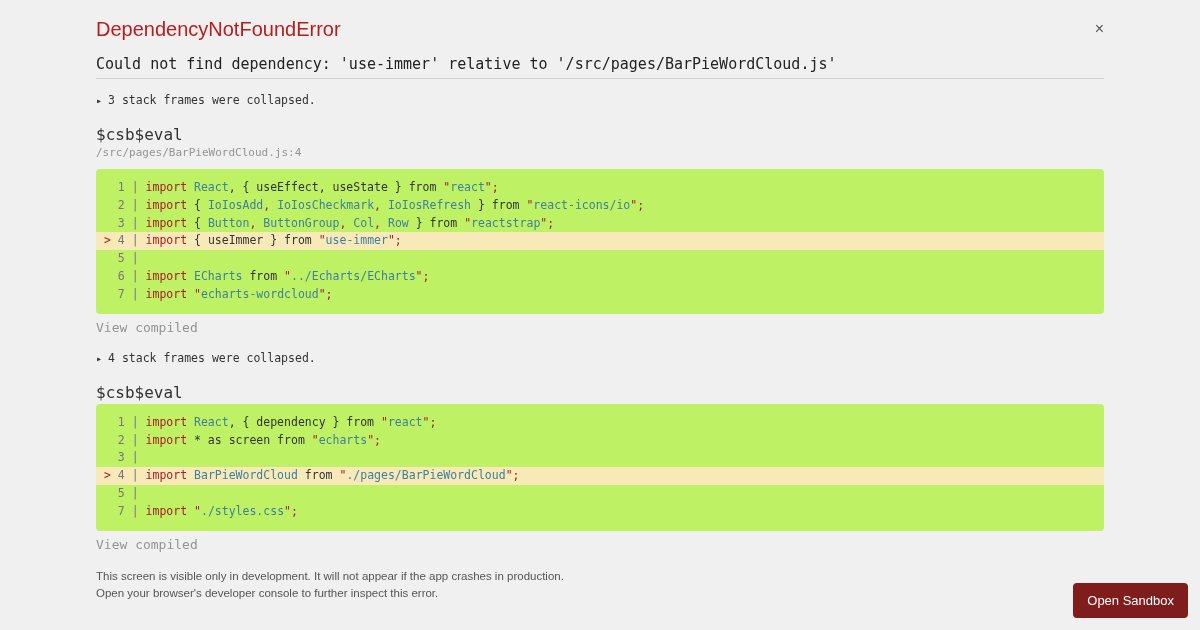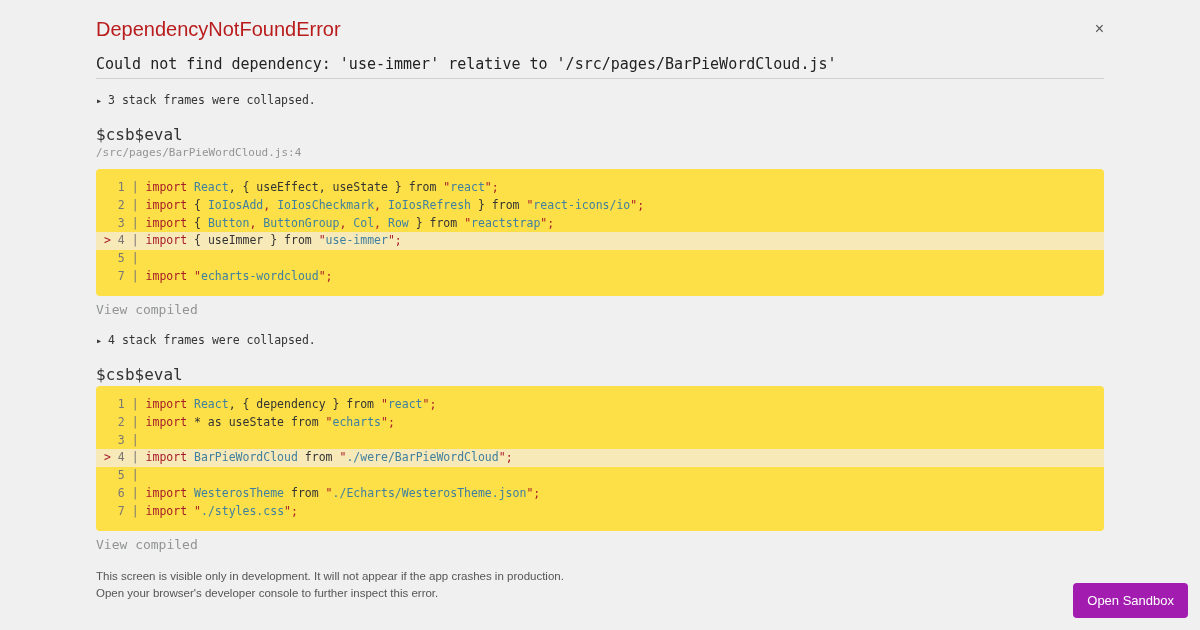--- a/index.html
+++ b/index.html
@@ -59,21 +59,21 @@
       color: #333;
       margin-bottom: 2px;
     }
     .frame-loc {
       font-family: Consolas, Menlo, monospace;
       font-size: 11px;
       color: #929494;
       margin-bottom: 10px;
     }
     .code-block {
-      background: #fde047;
+      background: #bef264;
       border-radius: 4px;
       padding: 10px 0;
       font-family: Consolas, Menlo, monospace;
       font-size: 11.5px;
       line-height: 1.55;
       margin-bottom: 6px;
       overflow: hidden;
     }
     .code-line {
       white-space: pre;
@@ -100,21 +100,21 @@
     .footer-text {
       font-size: 11.5px;
       color: #555;
       line-height: 1.55;
       margin-top: 6px;
     }
     .sandbox-btn {
       position: absolute;
       bottom: 12px;
       right: 12px;
-      background: #a21caf;
+      background: #7f1d1d;
       color: #fff;
       border: none;
       padding: 10px 14px;
       border-radius: 4px;
       font-size: 13px;
       cursor: pointer;
     }
   </style>
 </head>
 <body>
@@ -131,36 +131,36 @@
 
   <div class="frame-fn">$csb$eval</div>
   <div class="frame-loc">/src/pages/BarPieWordCloud.js:4</div>
 
   <div class="code-block">
     <div class="code-line"><span class="ln">  1 | </span><span class="kw">import</span><span class="id"> React</span><span class="plain">, { useEffect, useState } </span><span class="plain">from </span><span class="quote">"</span><span class="str">react</span><span class="quote">"</span><span class="punct">;</span></div>
     <div class="code-line"><span class="ln">  2 | </span><span class="kw">import</span><span class="plain"> { </span><span class="id">IoIosAdd</span><span class="punct">, </span><span class="id">IoIosCheckmark</span><span class="punct">, </span><span class="id">IoIosRefresh</span><span class="plain"> } </span><span class="plain">from </span><span class="quote">"</span><span class="str">react-icons/io</span><span class="quote">"</span><span class="punct">;</span></div>
     <div class="code-line"><span class="ln">  3 | </span><span class="kw">import</span><span class="plain"> { </span><span class="id">Button</span><span class="punct">, </span><span class="id">ButtonGroup</span><span class="punct">, </span><span class="id">Col</span><span class="punct">, </span><span class="id">Row</span><span class="plain"> } </span><span class="plain">from </span><span class="quote">"</span><span class="str">reactstrap</span><span class="quote">"</span><span class="punct">;</span></div>
     <div class="code-line hl"><span class="caret">&gt; </span><span class="ln">4 | </span><span class="kw">import</span><span class="plain"> { useImmer } </span><span class="plain">from </span><span class="quote">"</span><span class="str">use-immer</span><span class="quote">"</span><span class="punct">;</span></div>
     <div class="code-line"><span class="ln">  5 | </span></div>
+    <div class="code-line"><span class="ln">  6 | </span><span class="kw">import</span><span class="id"> ECharts</span><span class="plain"> </span><span class="plain">from </span><span class="quote">"</span><span class="str">../Echarts/ECharts</span><span class="quote">"</span><span class="punct">;</span></div>
     <div class="code-line"><span class="ln">  7 | </span><span class="kw">import</span><span class="plain"> </span><span class="quote">"</span><span class="str">echarts-wordcloud</span><span class="quote">"</span><span class="punct">;</span></div>
   </div>
 
   <div class="view-compiled">View compiled</div>
 
   <div class="collapse-line">4 stack frames were collapsed.</div>
 
   <div class="frame-fn">$csb$eval</div>
 
   <div class="code-block">
     <div class="code-line"><span class="ln">  1 | </span><span class="kw">import</span><span class="id"> React</span><span class="plain">, { dependency } </span><span class="plain">from </span><span class="quote">"</span><span class="str">react</span><span class="quote">"</span><span class="punct">;</span></div>
-    <div class="code-line"><span class="ln">  2 | </span><span class="kw">import</span><span class="plain"> * as useState </span><span class="plain">from </span><span class="quote">"</span><span class="str">echarts</span><span class="quote">"</span><span class="punct">;</span></div>
+    <div class="code-line"><span class="ln">  2 | </span><span class="kw">import</span><span class="plain"> * as screen </span><span class="plain">from </span><span class="quote">"</span><span class="str">echarts</span><span class="quote">"</span><span class="punct">;</span></div>
     <div class="code-line"><span class="ln">  3 | </span></div>
-    <div class="code-line hl"><span class="caret">&gt; </span><span class="ln">4 | </span><span class="kw">import</span><span class="id"> BarPieWordCloud</span><span class="plain"> </span><span class="plain">from </span><span class="quote">"</span><span class="str">./were/BarPieWordCloud</span><span class="quote">"</span><span class="punct">;</span></div>
+    <div class="code-line hl"><span class="caret">&gt; </span><span class="ln">4 | </span><span class="kw">import</span><span class="id"> BarPieWordCloud</span><span class="plain"> </span><span class="plain">from </span><span class="quote">"</span><span class="str">./pages/BarPieWordCloud</span><span class="quote">"</span><span class="punct">;</span></div>
     <div class="code-line"><span class="ln">  5 | </span></div>
-    <div class="code-line"><span class="ln">  6 | </span><span class="kw">import</span><span class="id"> WesterosTheme</span><span class="plain"> </span><span class="plain">from </span><span class="quote">"</span><span class="str">./Echarts/WesterosTheme.json</span><span class="quote">"</span><span class="punct">;</span></div>
     <div class="code-line"><span class="ln">  7 | </span><span class="kw">import</span><span class="plain"> </span><span class="quote">"</span><span class="str">./styles.css</span><span class="quote">"</span><span class="punct">;</span></div>
   </div>
 
   <div class="view-compiled">View compiled</div>
 
   <div class="footer-text">
     <div>This screen is visible only in development. It will not appear if the app crashes in production.</div>
     <div>Open your browser's developer console to further inspect this error.</div>
 
   </div>

